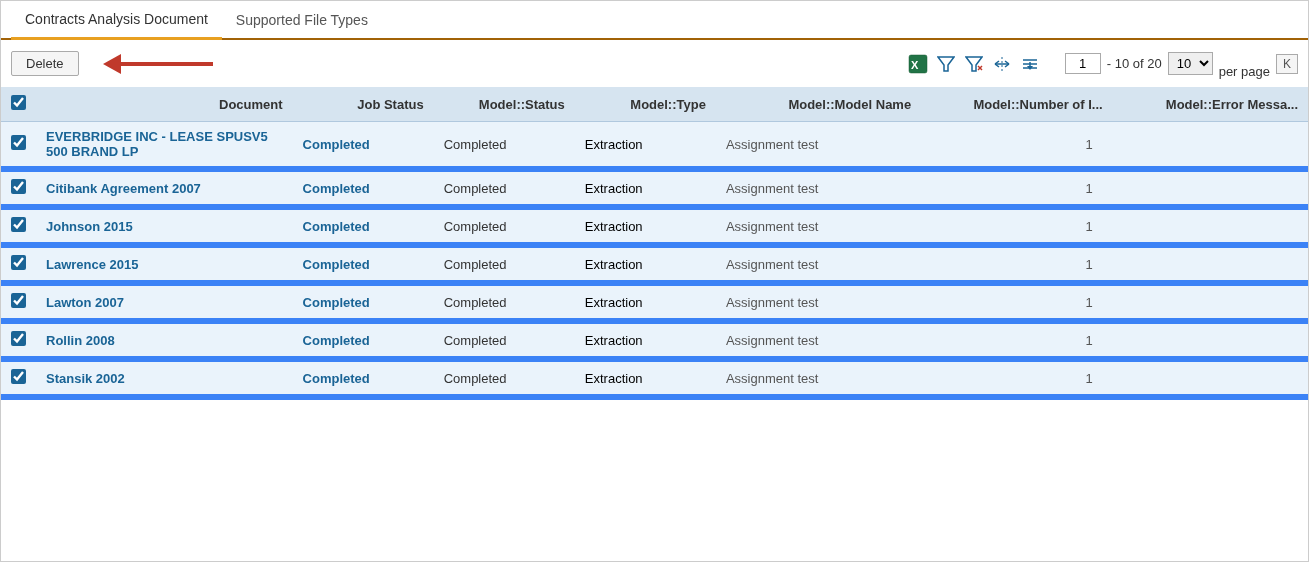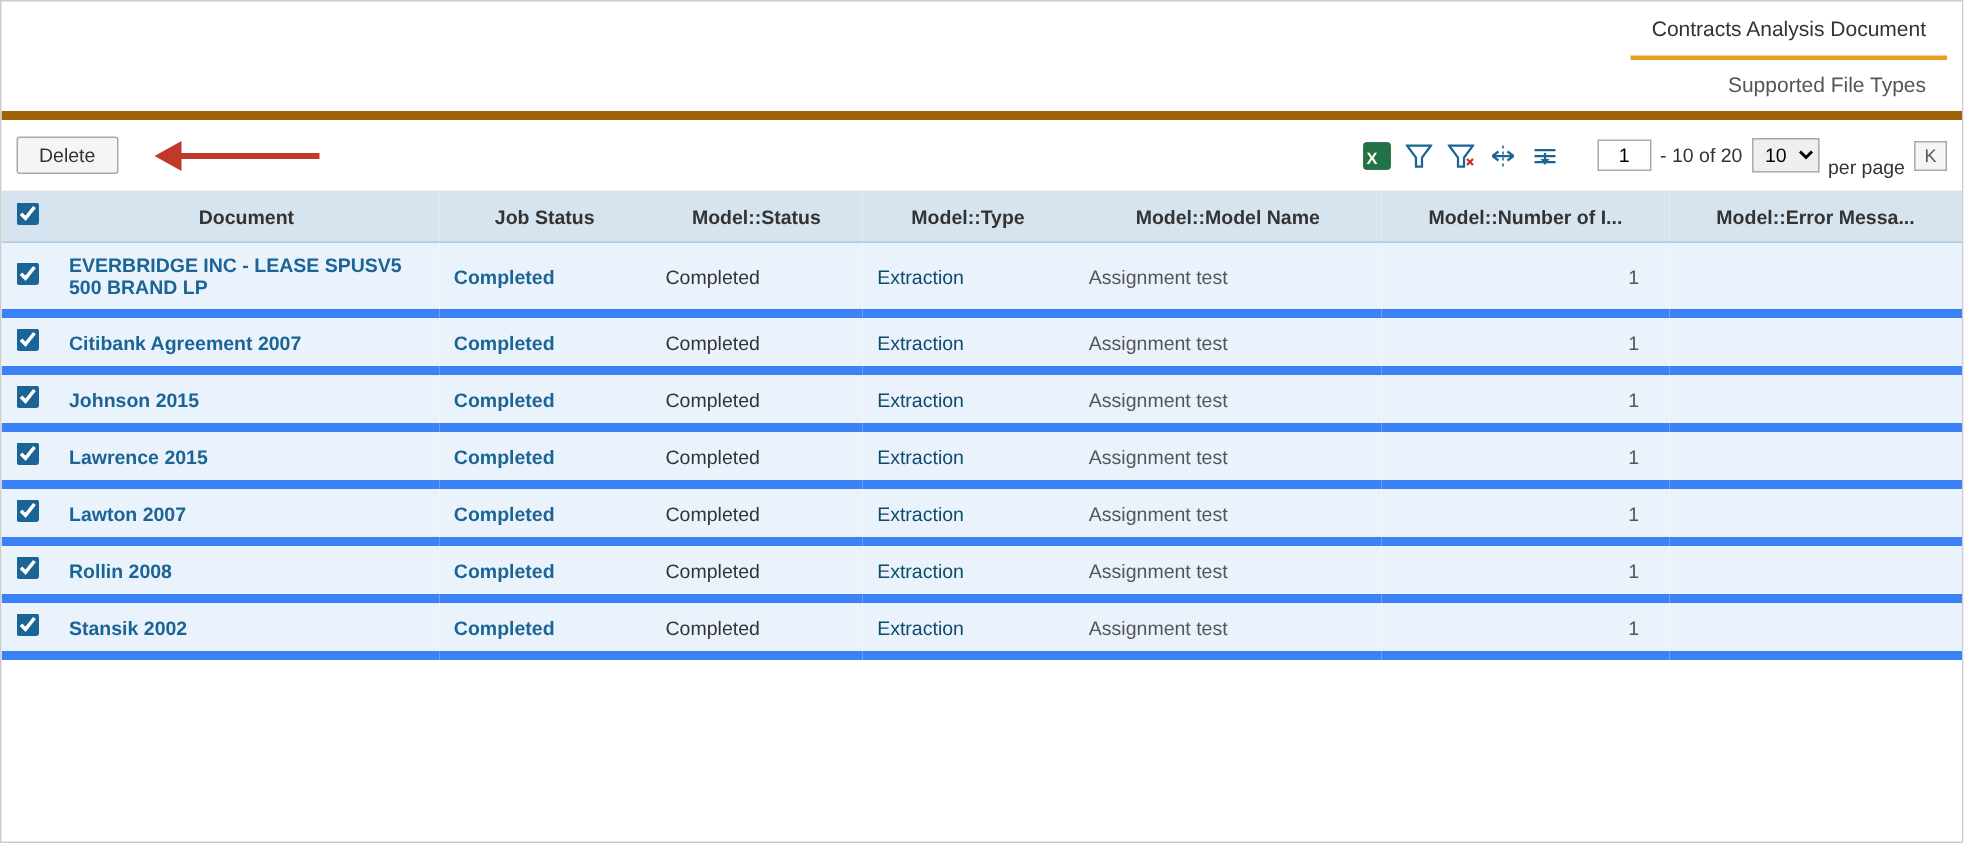--- a/index.html
+++ b/index.html
@@ -1,21 +1,21 @@
 <!DOCTYPE html>
 <html><head>
   <meta charset="utf-8">
   <style>
     * { box-sizing: border-box; margin: 0; padding: 0; }
     body { font-family: Arial, sans-serif; font-size: 13px; background: #fff; color: #333; }
 
     .container { width: 1309px; min-height: 562px; border: 1px solid #ccc; overflow: hidden; }
 
     
-    .tabs { display: flex; align-items: flex-end; border-bottom: 6px solid #a16207; padding: 0 10px; flex-direction: column; }
+    .tabs { display: flex; align-items: flex-end; border-bottom: 2px solid #a16207; padding: 0 10px; }
     .tab { padding: 10px 14px; cursor: pointer; font-size: 14px; color: #333; }
     .tab.active { border-bottom: 3px solid #e8a020; margin-bottom: -2px; font-weight: 500; }
     .tab.inactive { color: #555; }
 
     
     .toolbar { display: flex; align-items: center; padding: 8px 10px; gap: 24px; background: #fff; }
     .delete-btn { border: 1px solid #aaa; background: #f5f5f5; padding: 4px 14px; font-size: 13px; cursor: pointer; border-radius: 2px; color: #333; }
     .toolbar-spacer { flex: 1; }
     .toolbar-icons { display: flex; align-items: center; gap: 6px; }
     .toolbar-icon { width: 22px; height: 22px; display: flex; align-items: center; justify-content: center; cursor: pointer; color: #1a6496; font-size: 16px; }
@@ -26,27 +26,27 @@
     .pagination { display: flex; align-items: center; gap: 6px; font-size: 13px; }
     .page-input { width: 36px; border: 1px solid #aaa; text-align: center; padding: 2px 4px; font-size: 13px; }
     .page-select { border: 1px solid #aaa; padding: 2px 4px; font-size: 13px; }
     .per-page-label { color: #333; margin-top: 16px; }
     .first-page-btn { border: 1px solid #aaa; background: #f5f5f5; padding: 2px 6px; cursor: pointer; font-size: 12px; color: #555; }
 
     
     .table-wrap { overflow-x: auto; }
     table { width: 100%; border-collapse: collapse; }
     thead tr { background: #d6e4f0; }
-    thead th { padding: 8px 10px; text-align: center; font-weight: 600; font-size: 13px; border-bottom: 1px solid #b0c8de; white-space: nowrap; color: #333; }
+    thead th { padding: 8px 10px; text-align: right; font-weight: 600; font-size: 13px; border-bottom: 1px solid #b0c8de; white-space: nowrap; color: #333; }
     tbody tr { background: #eaf3fb; border-bottom: 6px solid #3b82f6; }
     tbody td { padding: 7px 10px; vertical-align: middle; font-size: 13px; }
     .doc-link { color: #1a6496; font-weight: bold; cursor: pointer; text-decoration: none; }
     .job-status-completed { color: #1a6496; font-weight: bold; }
     .model-status { color: #333; }
-    .model-type { color: #0c4a6e; }
+    .model-type { color: #000000; }
     .model-name { color: #555; }
     .model-num { color: #555; text-align: right; padding-right: 20px; }
     .checkbox-cell { width: 30px; text-align: center; }
     input[type="checkbox"] { width: 15px; height: 15px; cursor: pointer; accent-color: #1a6496; }
     .col-doc { min-width: 160px; max-width: 200px; }
     .col-job { min-width: 110px; }
     .col-mstatus { min-width: 110px; }
     .col-mtype { min-width: 110px; }
     .col-mname { min-width: 160px; }
     .col-mnum { min-width: 130px; }

